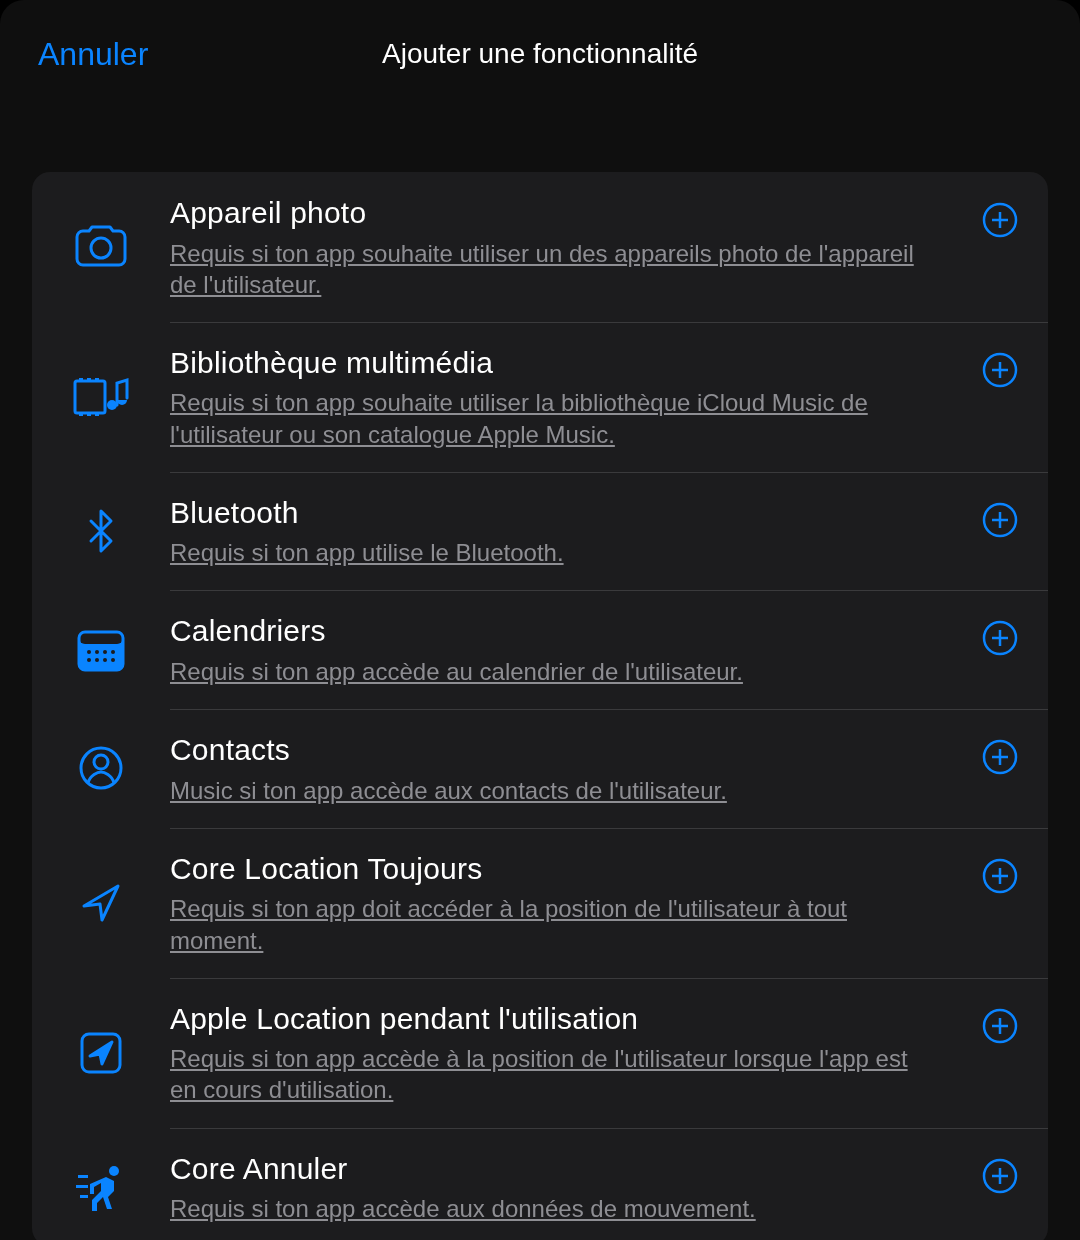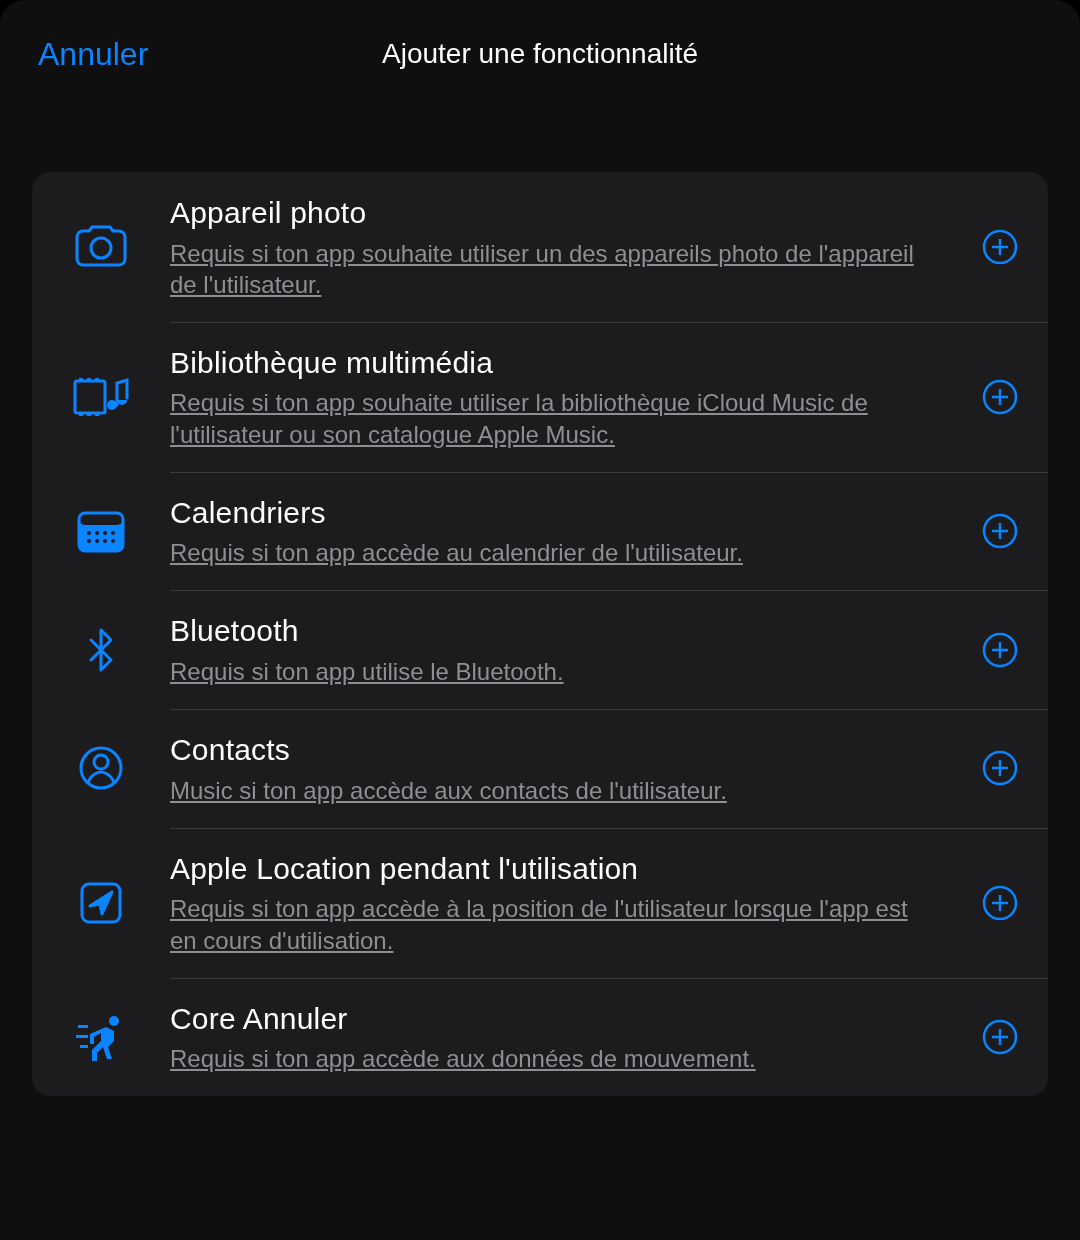--- a/index.html
+++ b/index.html
@@ -51,21 +51,20 @@
     .list-wrap {
       padding: 64px 32px 0 32px;
     }
     .list {
       background: #1c1c1e;
       border-radius: 18px;
       overflow: hidden;
     }
     .row {
       display: flex;
-      align-items: center;
       min-height: 110px;
       padding: 22px 22px 22px 0;
       position: relative;
       cursor: pointer;
     }
     .row + .row::before {
       content: "";
       position: absolute;
       top: 0;
       left: 138px;
@@ -156,20 +155,39 @@
               <rect x="14" y="37" width="4" height="4"></rect>
               <rect x="22" y="37" width="4" height="4"></rect>
             <path d="M34 30 a5 5 0 1 0 10 0 a5 5 0 1 0 -10 0"></path>
             <path d="M44 30 V8 l10 -3 v18" fill="none" stroke="currentColor" stroke-width="3" stroke-linecap="round"></path>
             <path d="M44 8 a5 5 0 1 0 10 0" transform="translate(0 17)"></path>
           </svg>
         </div>
         <div class="text-cell">
           <div class="row-title">Bibliothèque multimédia</div>
           <div class="row-desc">Requis si ton app souhaite utiliser la bibliothèque iCloud Music de l'utilisateur ou son catalogue Apple Music.</div>
+        </div>
+        <div class="add-cell">
+          <svg width="36" height="36" viewBox="0 0 36 36" fill="none" stroke="currentColor" stroke-width="2.5">
+              <circle cx="18" cy="18" r="16"></circle>
+              <line x1="18" y1="10" x2="18" y2="26"></line>
+              <line x1="10" y1="18" x2="26" y2="18"></line>
+            </svg>
+        </div>
+      </div>
+
+      <div class="row">
+        <div class="icon-cell">
+          <svg width="36" height="48" viewBox="0 0 36 48" fill="none" stroke="currentColor" stroke-width="3" stroke-linejoin="round" stroke-linecap="round">
+            <path d="M8 14 L28 34 L18 44 V4 L28 14 L8 34"></path>
+          </svg>
+        </div>
+        <div class="text-cell">
+          <div class="row-title">Bluetooth</div>
+          <div class="row-desc">Requis si ton app utilise le Bluetooth.</div>
         </div>
         <div class="add-cell">
           <svg width="36" height="36" viewBox="0 0 36 36" fill="none" stroke="currentColor" stroke-width="2.5">
               <circle cx="18" cy="18" r="16"></circle>
               <line x1="18" y1="10" x2="18" y2="26"></line>
               <line x1="10" y1="18" x2="26" y2="18"></line>
             </svg>
         </div>
       </div>
 
@@ -197,58 +215,57 @@
           <svg width="36" height="36" viewBox="0 0 36 36" fill="none" stroke="currentColor" stroke-width="2.5">
               <circle cx="18" cy="18" r="16"></circle>
               <line x1="18" y1="10" x2="18" y2="26"></line>
               <line x1="10" y1="18" x2="26" y2="18"></line>
             </svg>
         </div>
       </div>
 
       <div class="row">
         <div class="icon-cell">
-          <svg width="36" height="48" viewBox="0 0 36 48" fill="none" stroke="currentColor" stroke-width="3" stroke-linejoin="round" stroke-linecap="round">
-            <path d="M8 14 L28 34 L18 44 V4 L28 14 L8 34"></path>
-          </svg>
-        </div>
-        <div class="text-cell">
-          <div class="row-title">Bluetooth</div>
-          <div class="row-desc">Requis si ton app utilise le Bluetooth.</div>
-        </div>
-        <div class="add-cell">
-          <svg width="36" height="36" viewBox="0 0 36 36" fill="none" stroke="currentColor" stroke-width="2.5">
-              <circle cx="18" cy="18" r="16"></circle>
-              <line x1="18" y1="10" x2="18" y2="26"></line>
-              <line x1="10" y1="18" x2="26" y2="18"></line>
-            </svg>
-        </div>
-      </div>
-
-      <div class="row">
-        <div class="icon-cell">
           <svg width="48" height="48" viewBox="0 0 48 48" fill="none" stroke="currentColor" stroke-width="3">
             <circle cx="24" cy="24" r="20"></circle>
             <circle cx="24" cy="18" r="7"></circle>
             <path d="M11 39 c2 -8 10 -11 13 -11 s11 3 13 11"></path>
           </svg>
         </div>
         <div class="text-cell">
           <div class="row-title">Contacts</div>
           <div class="row-desc">Music si ton app accède aux contacts de l'utilisateur.</div>
         </div>
         <div class="add-cell">
           <svg width="36" height="36" viewBox="0 0 36 36" fill="none" stroke="currentColor" stroke-width="2.5">
               <circle cx="18" cy="18" r="16"></circle>
               <line x1="18" y1="10" x2="18" y2="26"></line>
               <line x1="10" y1="18" x2="26" y2="18"></line>
             </svg>
         </div>
       </div>
 
+      <div class="row">
+        <div class="icon-cell">
+          <svg width="46" height="46" viewBox="0 0 46 46" fill="none" stroke="currentColor" stroke-width="3" stroke-linejoin="round">
+            <path d="M6 26 L40 6 L24 40 L22 24 Z"></path>
+          </svg>
+        </div>
+        <div class="text-cell">
+          <div class="row-title">Core Location Toujours</div>
+          <div class="row-desc">Requis si ton app doit accéder à la position de l'utilisateur à tout moment.</div>
+        </div>
+        <div class="add-cell">
+          <svg width="36" height="36" viewBox="0 0 36 36" fill="none" stroke="currentColor" stroke-width="2.5">
+              <circle cx="18" cy="18" r="16"></circle>
+              <line x1="18" y1="10" x2="18" y2="26"></line>
+              <line x1="10" y1="18" x2="26" y2="18"></line>
+            </svg>
+        </div>
+      </div>
 
       <div class="row">
         <div class="icon-cell">
           <svg width="46" height="46" viewBox="0 0 46 46" fill="none" stroke="currentColor" stroke-width="3" stroke-linejoin="round">
             <rect x="4" y="4" width="38" height="38" rx="7"></rect>
             <path d="M12 26 L34 12 L24 34 L22 24 Z" fill="currentColor"></path>
           </svg>
         </div>
         <div class="text-cell">
           <div class="row-title">Apple Location pendant l'utilisation</div>

